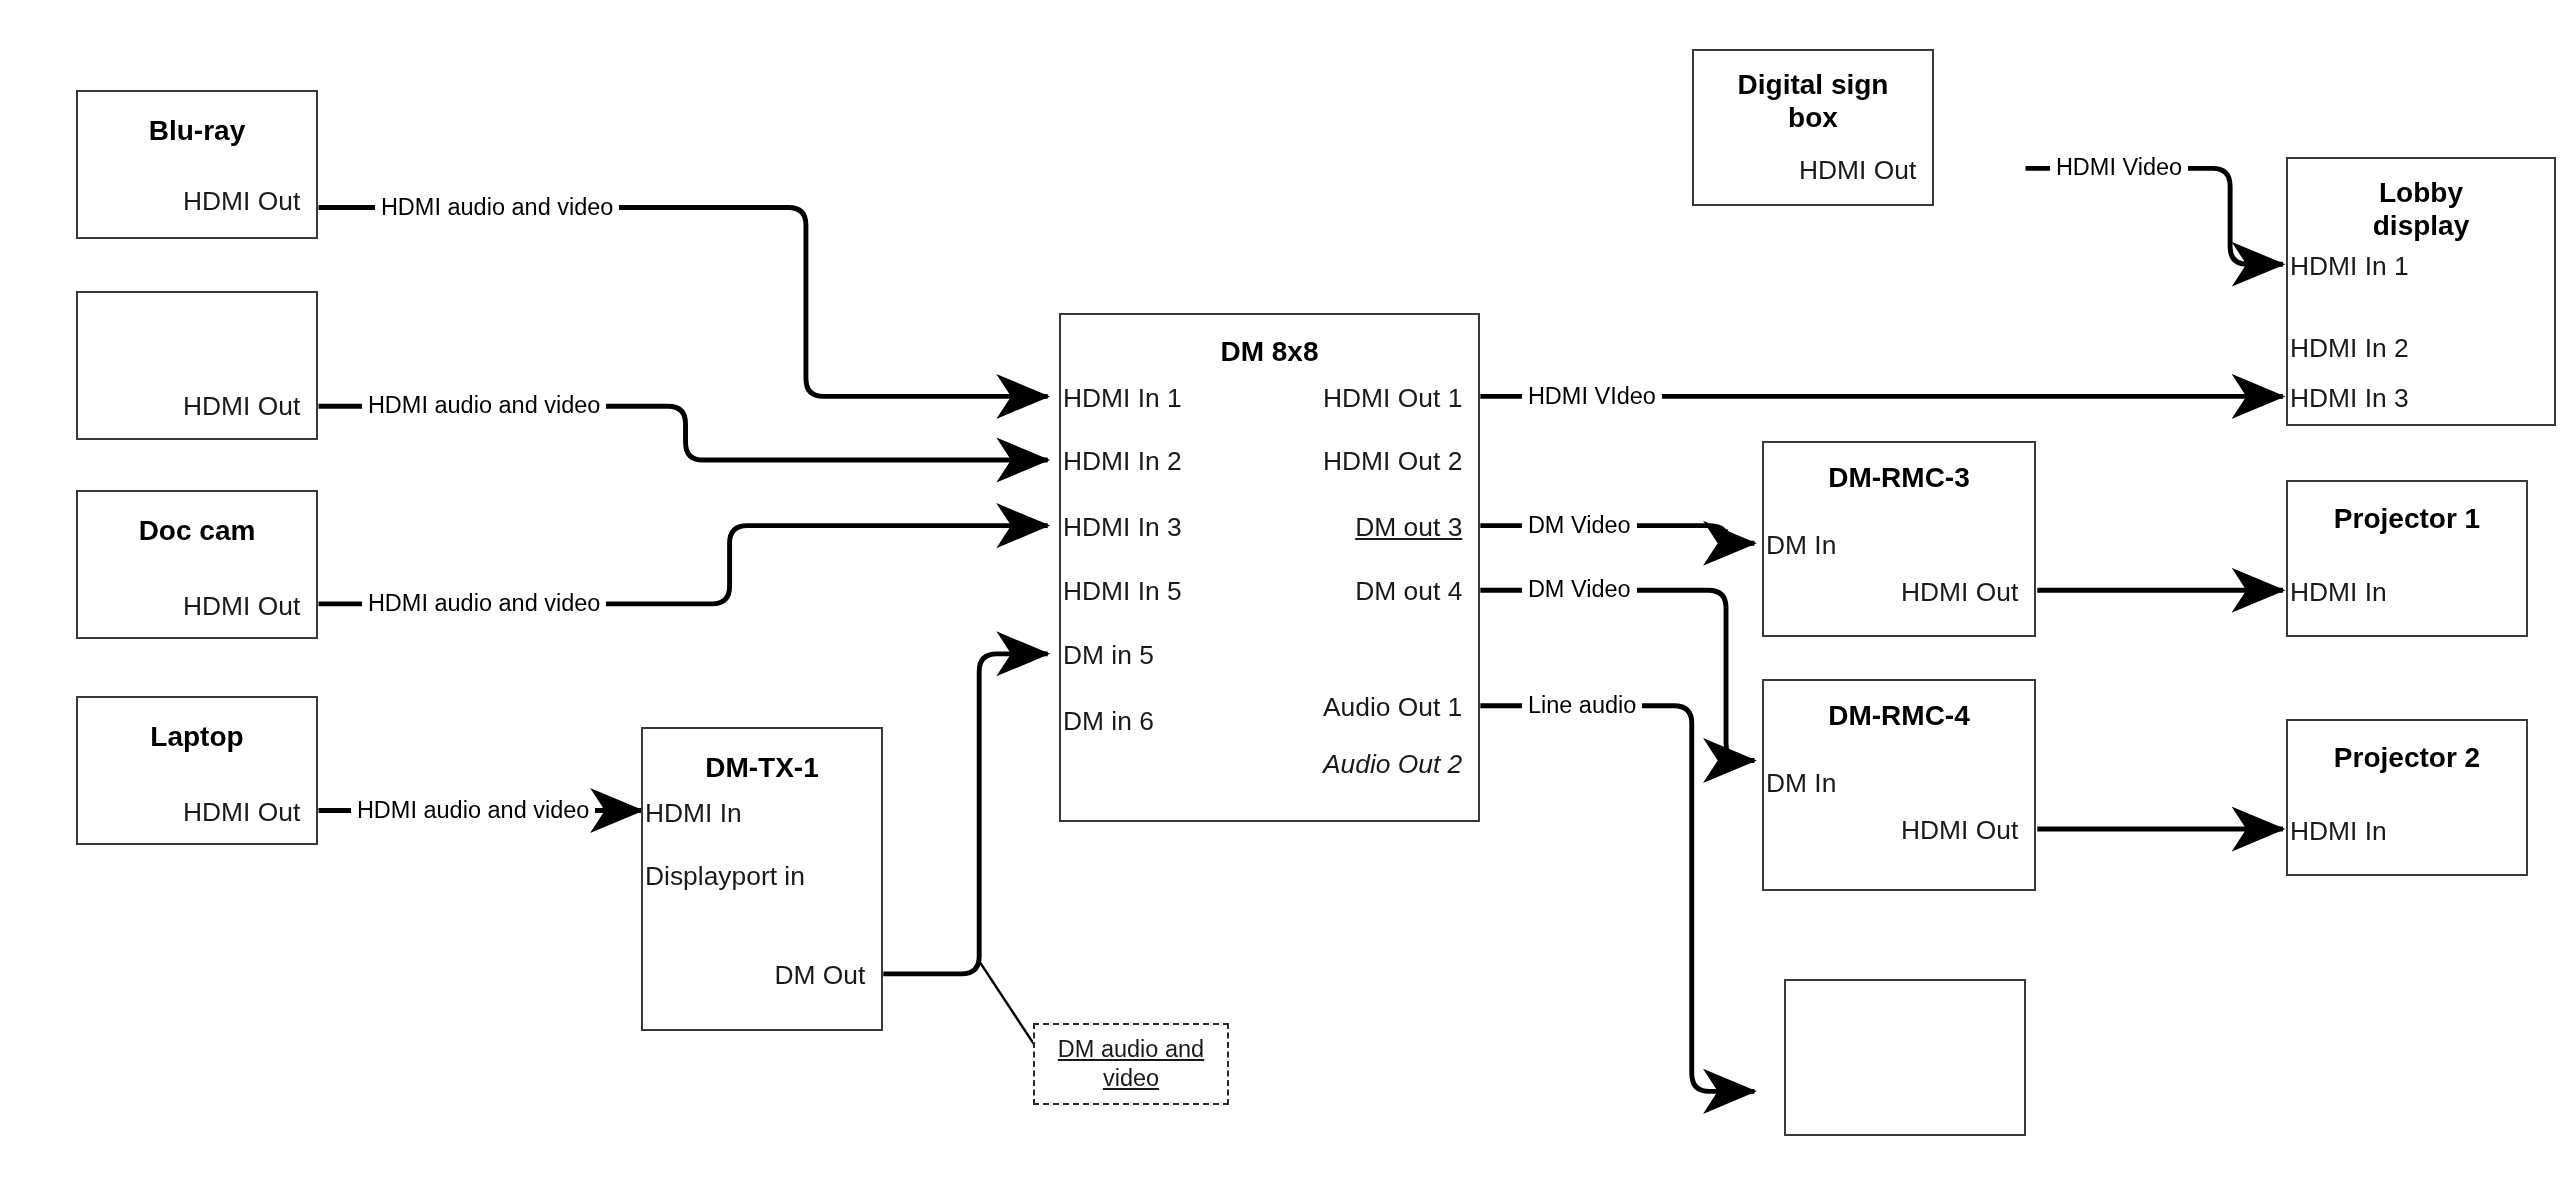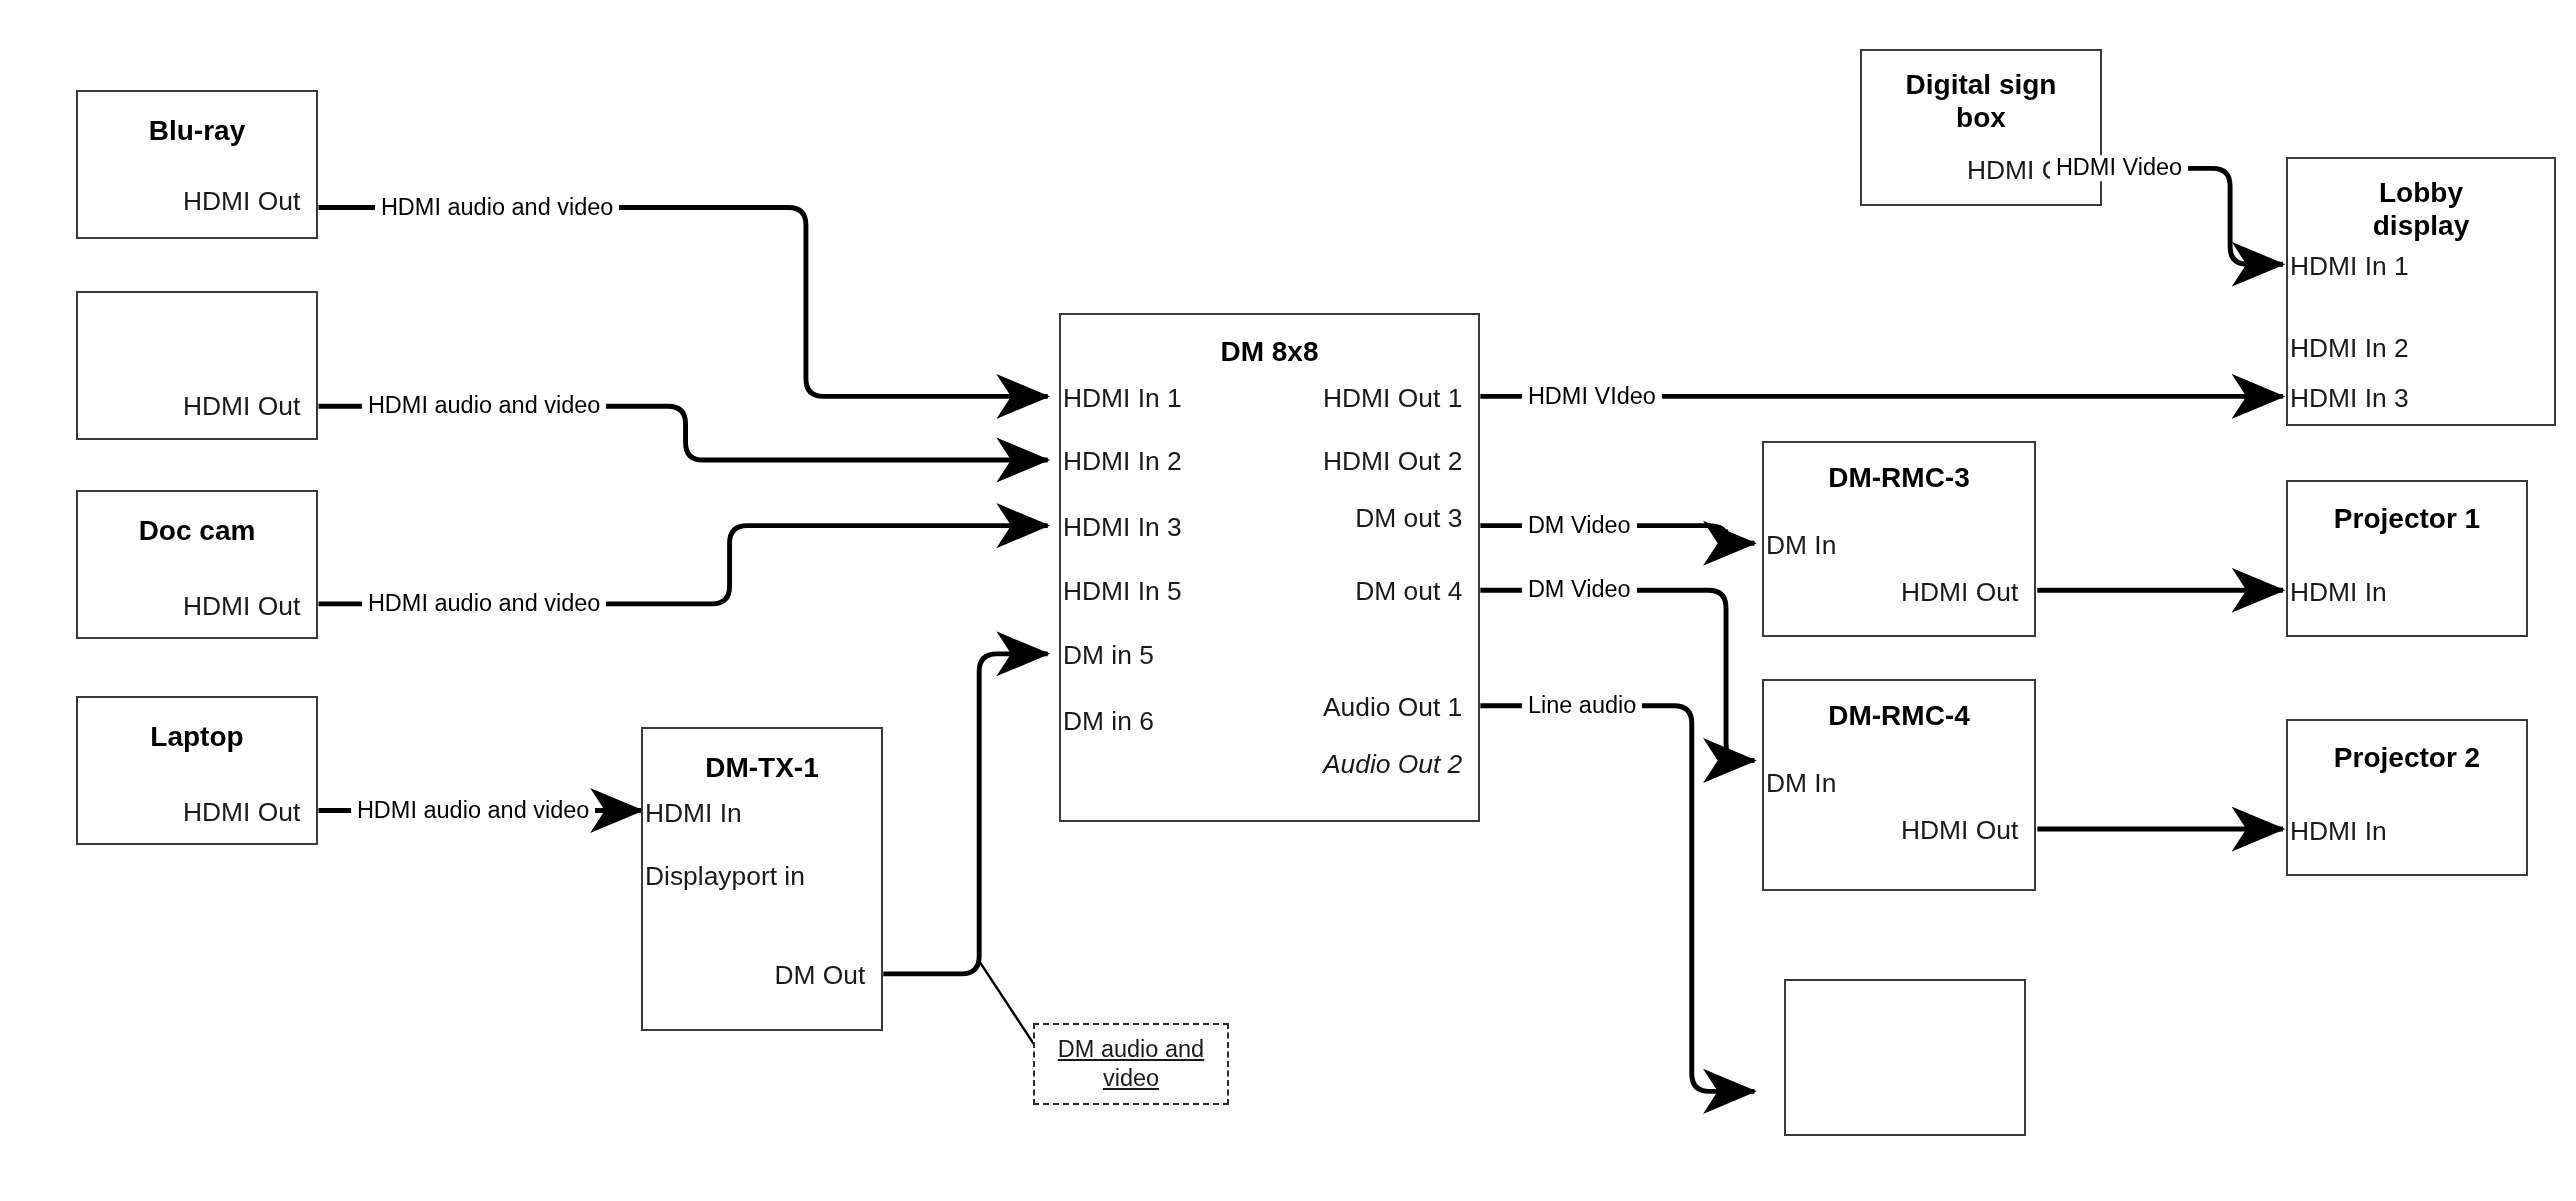--- a/index.html
+++ b/index.html
@@ -145,27 +145,27 @@
   <div class="node" style="left:1059px; top:313px; width:421px; height:509px;">
     <div class="node-title" style="top:19.6px;">DM 8x8</div>
     <div class="port left" style="top:68px;">HDMI In 1</div>
     <div class="port left" style="top:131px;">HDMI In 2</div>
     <div class="port left" style="top:197px;">HDMI In 3</div>
     <div class="port left" style="top:261px;">HDMI In 5</div>
     <div class="port left" style="top:325px;">DM in 5</div>
     <div class="port left" style="top:391px;">DM in 6</div>
     <div class="port right" style="top:68px;">HDMI Out 1</div>
     <div class="port right" style="top:131px;">HDMI Out 2</div>
-    <div class="port right" style="top:188px;">DM out 3</div>
+    <div class="port right" style="top:197px;text-decoration:underline;">DM out 3</div>
     <div class="port right" style="top:261px;">DM out 4</div>
     <div class="port right" style="top:377px;">Audio Out 1</div>
     <div class="port right" style="top:434px;font-style:italic;">Audio Out 2</div>
   </div>
 
-  <div class="node" style="left:1860px; top:49px; width:242px; height:157px;">
+  <div class="node" style="left:1692px; top:49px; width:242px; height:157px;">
     <div class="node-title" style="top:16.6px; white-space:pre-line;"><span>Digital sign
 box</span></div>
     <div class="port right" style="top:104px;">HDMI Out</div>
   </div>
 
   <div class="node" style="left:2286px; top:157px; width:270px; height:269px;">
     <div class="node-title" style="top:16.6px; white-space:pre-line;"><span>Lobby
 display</span></div>
     <div class="port left" style="top:92px;">HDMI In 1</div>
     <div class="port left" style="top:174px;">HDMI In 2</div>

